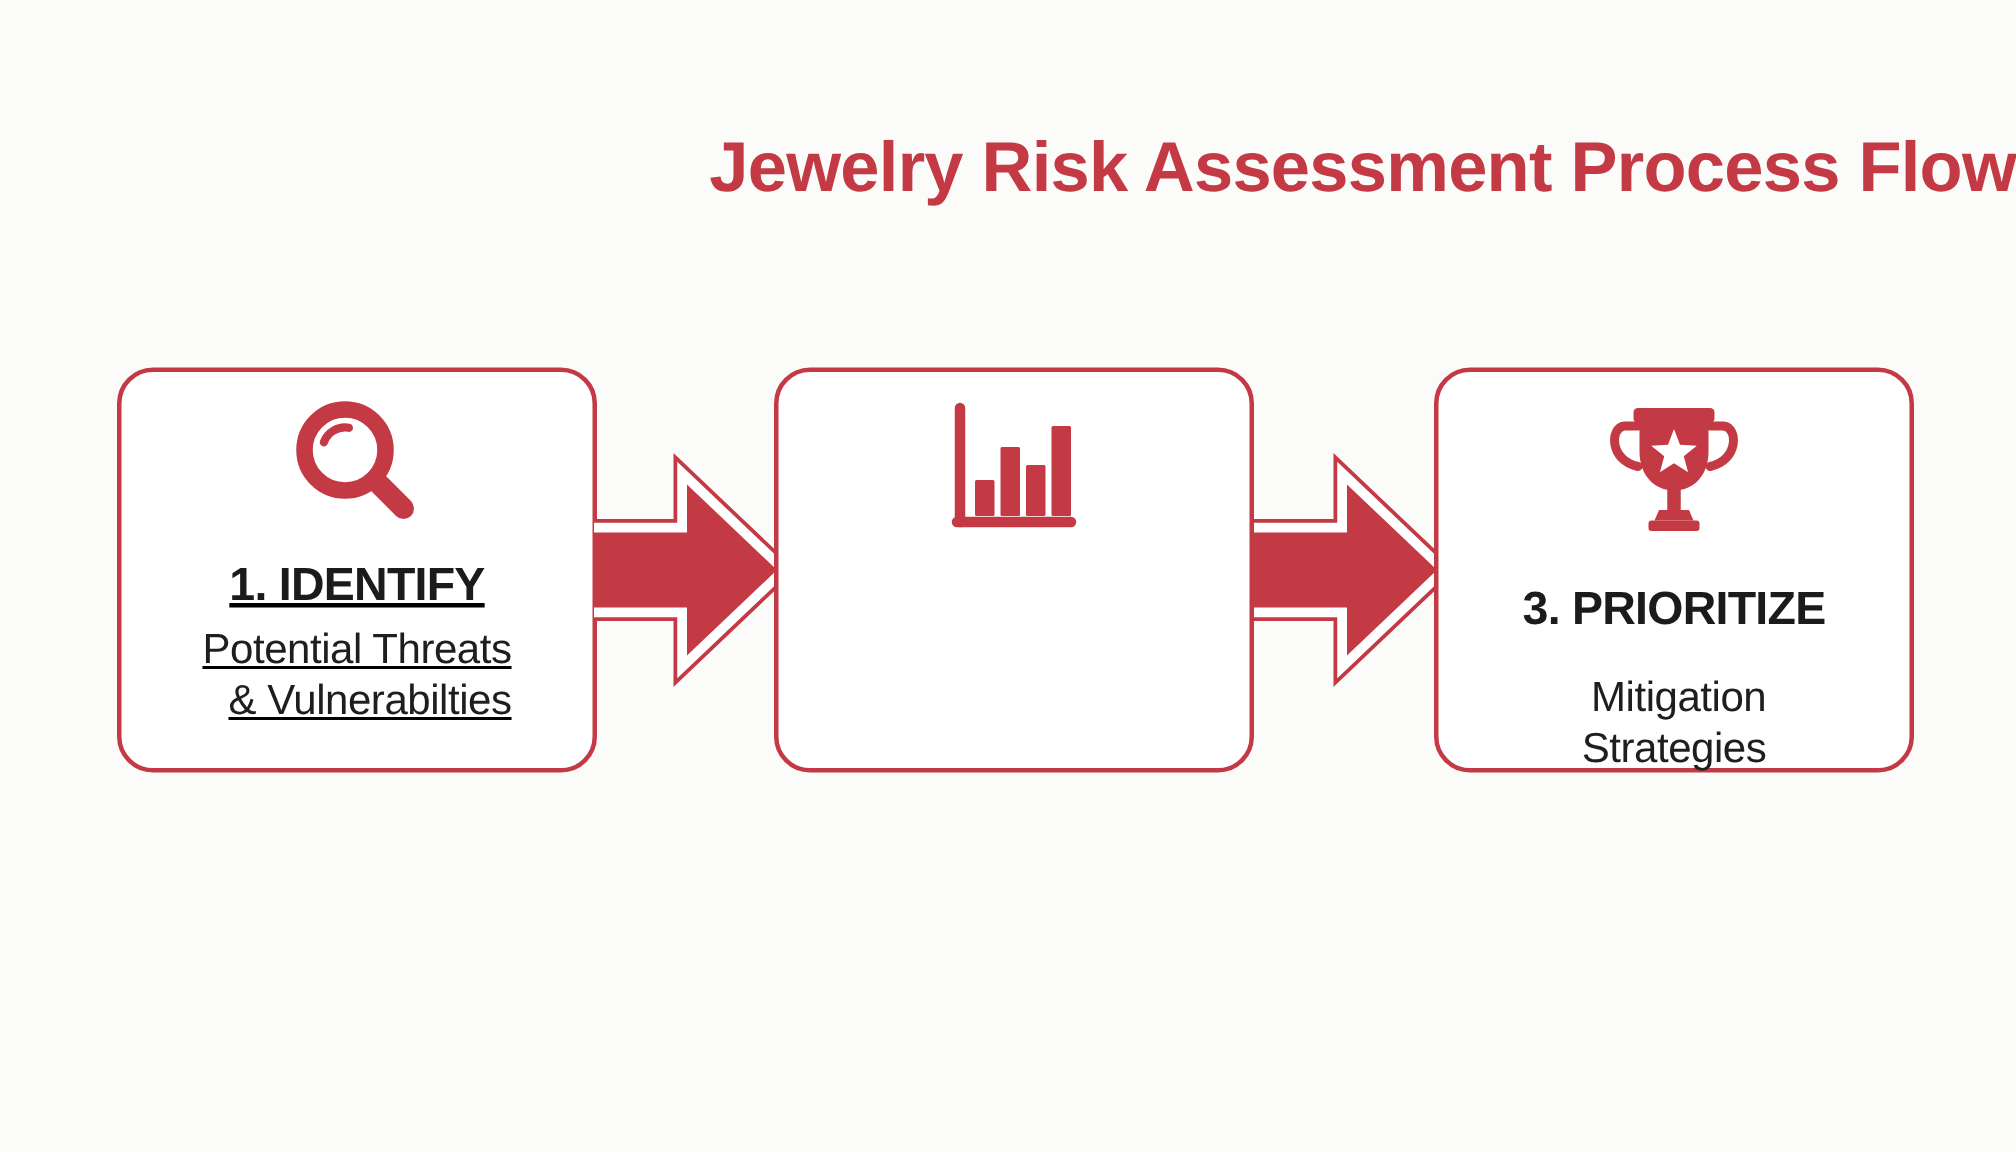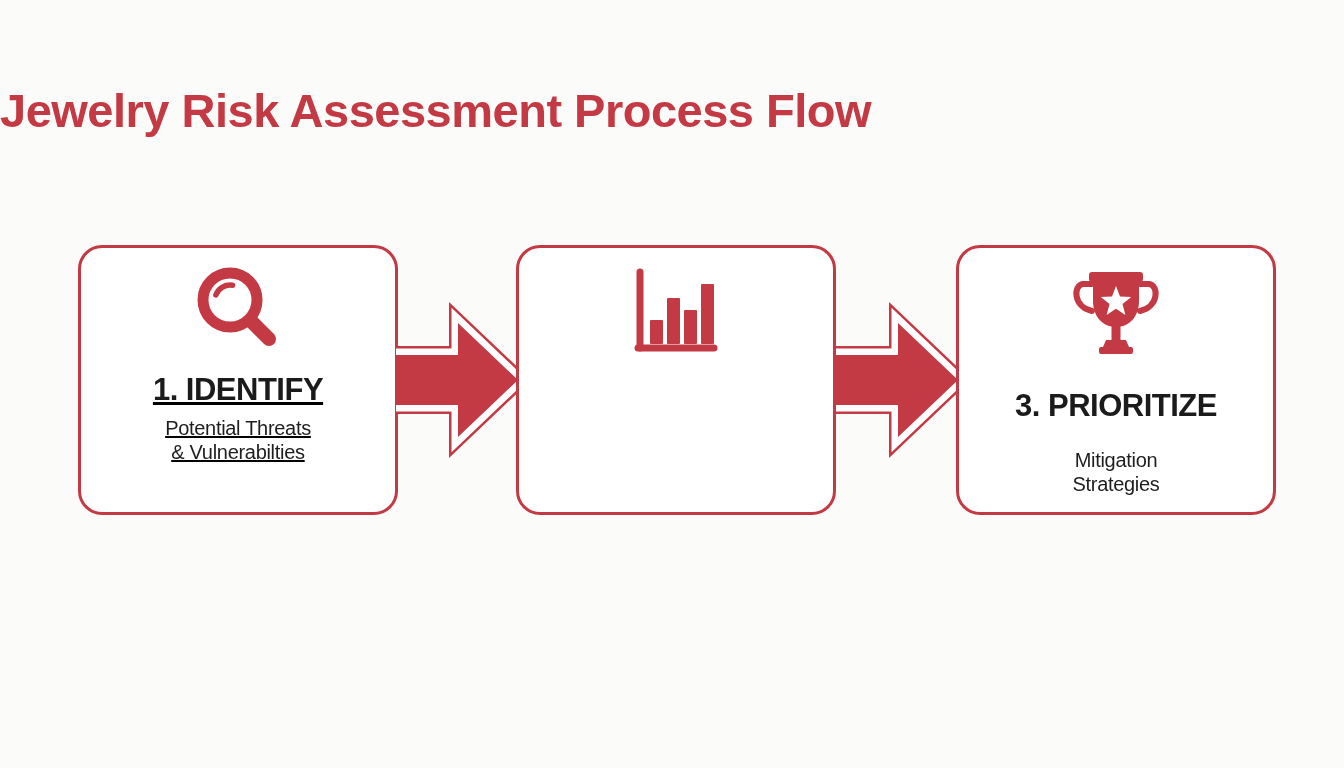--- a/index.html
+++ b/index.html
@@ -17,21 +17,21 @@
     margin: 0 auto;
     background: var(--bg);
     font-family: "Liberation Sans", sans-serif;
     overflow: hidden;
   }
   .page-title {
     position: absolute;
     top: 84px;
     left: 0;
     width: 100%;
-    text-align: left;
+    text-align: right;
     font-size: 47px;
     font-weight: bold;
     letter-spacing: -0.5px;
     color: var(--accent);
     line-height: 1.15;
   }
   .step-box {
     position: absolute;
     top: 245px;
     width: 320px;
@@ -55,24 +55,24 @@
   .step-label {
     margin-top: 10px;
     font-size: 31px;
     font-weight: bold;
     letter-spacing: -0.5px;
     color: var(--text-dark);
     white-space: nowrap;
   }
   .step-subtitle {
     margin-top: 8px;
-    font-size: 20px;
+    font-size: 28px;
     letter-spacing: -0.3px;
     color: #1e1e1e;
-    text-align: center;
+    text-align: right;
     line-height: 1.22;
     white-space: pre-line;
   }
   .flow-arrow {
     position: absolute;
     top: 301px;
     width: 140px;
     height: 158px;
     overflow: hidden;
   }

